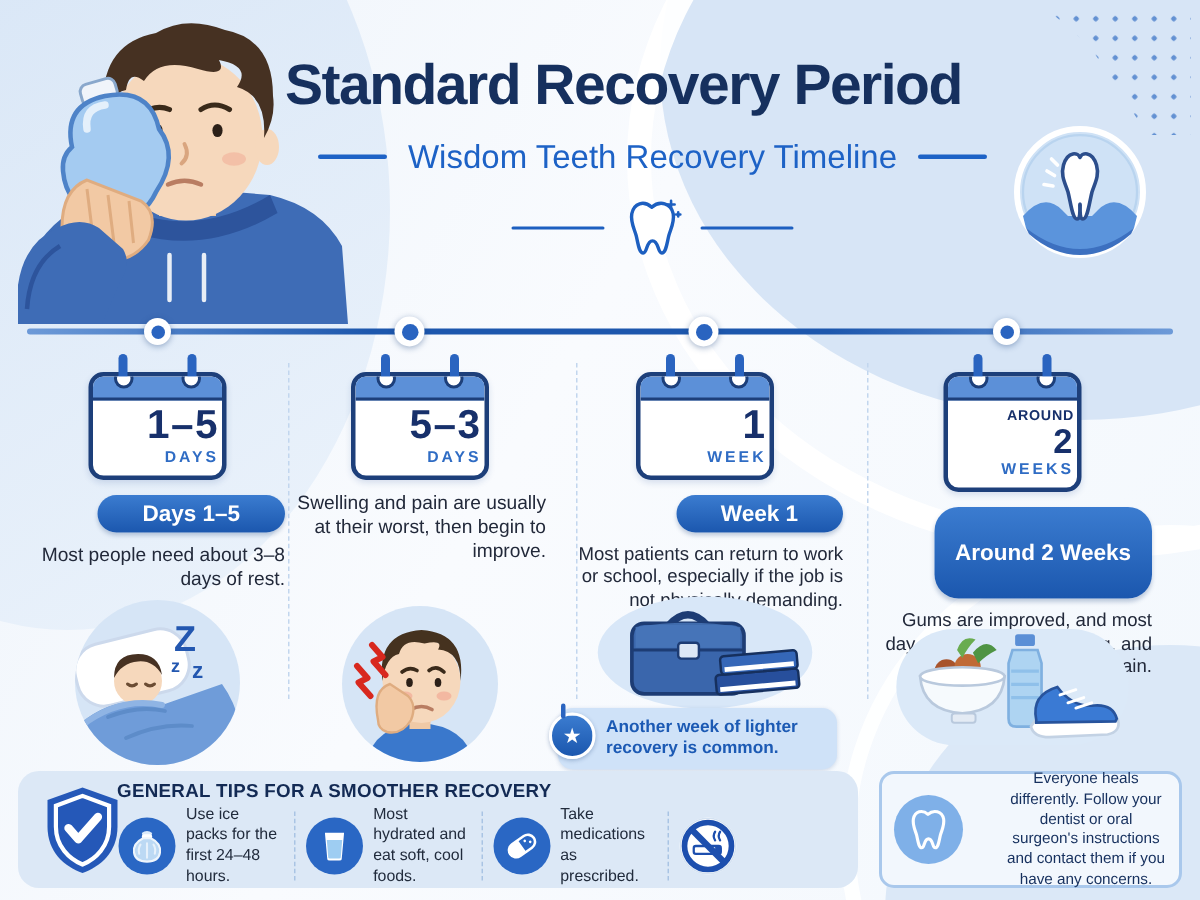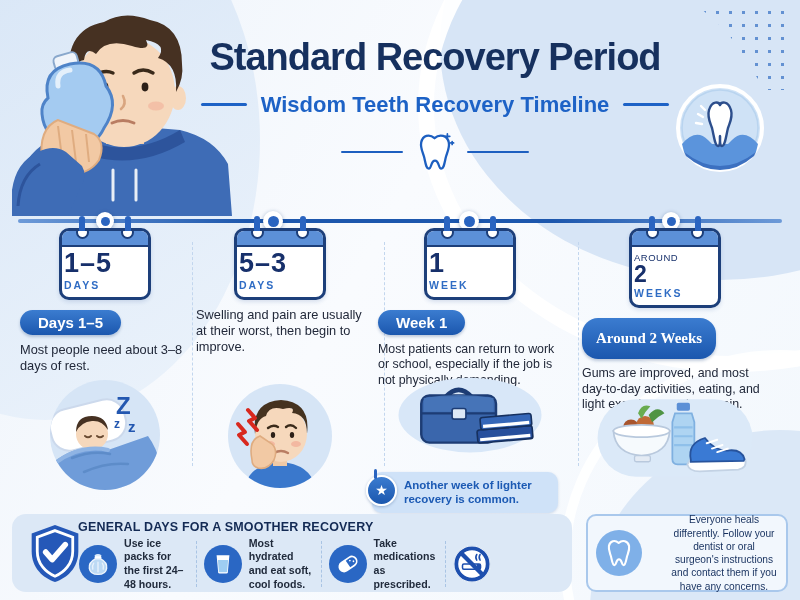--- a/index.html
+++ b/index.html
@@ -15,69 +15,69 @@
   .corner-tr-ring{position:absolute;top:-160px;right:-250px;width:600px;height:500px;border-radius:50%;
     border:16px solid rgba(255,255,255,.95);}
   .corner-br{position:absolute;bottom:-190px;right:-170px;width:380px;height:360px;border-radius:50%;background:#dbe8f7;}
   .corner-br-ring{position:absolute;bottom:-170px;right:-200px;width:420px;height:400px;border-radius:50%;
     border:10px solid rgba(255,255,255,.9);}
   .dots{position:absolute;top:6px;right:6px;width:96px;height:84px;
     background-image:radial-gradient(#4f82cc 1.6px,transparent 1.8px);
     background-size:13px 13px;opacity:.85;
     clip-path:polygon(0 0,100% 0,100% 100%,70% 100%,30% 30%);}
   
-  .header{position:absolute;left:190px;top:38px;width:490px;text-align:center;}
+  .header{position:absolute;left:190px;top:38px;width:490px;text-align:left;}
   .title{margin:0;font-size:38px;font-weight:bold;letter-spacing:-1px;color:#16305e;line-height:1.05;}
   .subtitle-row{margin-top:14px;display:flex;align-items:center;justify-content:center;gap:14px;}
   .sub-line{width:46px;height:3px;background:#1d62c6;border-radius:2px;}
-  .subtitle{font-size:22px;font-weight:bold;color:#1d62c6;}
+  .subtitle{font-size:22px;font-weight:normal;color:#1d62c6;}
   .tooth-divider{margin-top:12px;display:flex;align-items:center;justify-content:center;gap:12px;}
   .tiny-line{width:62px;height:2.5px;background:#1d5fc0;border-radius:2px;}
   .tooth-badge{position:absolute;top:84px;right:36px;width:88px;height:88px;}
   
   .timeline-line{position:absolute;left:18px;right:18px;top:219px;height:4px;border-radius:3px;
     background:linear-gradient(90deg,#6d9ad8,#1d57ad 30%,#1d57ad 70%,#6d9ad8);}
   .node{position:absolute;top:212px;width:18px;height:18px;border-radius:50%;background:#ffffff;
     box-shadow:0 1px 4px rgba(20,60,120,.4);display:flex;align-items:center;justify-content:center;}
   .node b{display:block;width:9px;height:9px;border-radius:50%;background:#2a64c0;}
   .col-divider{position:absolute;top:242px;height:224px;border-left:1.5px dashed #c2d6ee;}
   
-  .col{position:absolute;top:212px;height:280px;text-align:left;}
+  .col{position:absolute;top:232px;height:280px;text-align:right;}
   .calendar{position:relative;width:92px;margin:16px auto 0;}
   .cal-pin{position:absolute;top:-12px;width:6px;height:18px;border-radius:3px;background:#2a64c0;}
   .cal-pin.l{left:20px;} .cal-pin.r{right:20px;}
   .cal-box{border:3px solid #1d3f7a;border-radius:10px;overflow:hidden;background:#ffffff;
     box-shadow:0 2px 4px rgba(30,70,140,.15);}
   .cal-top{height:14px;background:#5c90d8;border-bottom:2.5px solid #1d3f7a;position:relative;}
   .cal-ring{position:absolute;top:-5px;width:9px;height:9px;border-radius:50%;background:#ffffff;border:2.5px solid #1d3f7a;}
   .cal-ring.l{left:14px;} .cal-ring.r{right:14px;}
   .cal-body{padding:3px 2px 6px;}
-  .cal-above{font-size:9.5px;font-weight:normal;color:#17306b;letter-spacing:.5px;margin-top:2px;}
+  .cal-above{font-size:9.5px;font-weight:bold;color:#17306b;letter-spacing:.5px;margin-top:2px;}
   .cal-number{font-size:27px;font-weight:bold;color:#17306b;line-height:1.02;letter-spacing:1px;}
   .cal-number.sm{font-size:23px;}
   .cal-unit{font-size:10.5px;font-weight:bold;color:#2f6cc4;letter-spacing:2px;margin-top:1px;}
-  .badge{display:inline-block;margin-top:10px;padding:4px 18px;border-radius:16px;
+  .badge{display:inline-block;margin-top:10px;padding:4px 30px;border-radius:16px;
     background:linear-gradient(180deg,#3b7cd0,#1b57ae);color:#ffffff;font-weight:bold;font-size:15px;
     box-shadow:0 2px 3px rgba(20,60,120,.25);}
   .desc{margin:7px auto 0;font-size:12.8px;line-height:1.25;color:#22293a;max-width:178px;}
   .illo{position:absolute;left:50%;transform:translateX(-50%);}
   
   .note-box{position:absolute;left:372px;top:472px;width:186px;background:#cfe2f8;border-radius:10px;
     padding:6px 8px 6px 32px;box-sizing:border-box;color:#1c5ab4;font-weight:bold;font-size:11.5px;
     line-height:1.25;text-align:left;box-shadow:0 1px 3px rgba(30,70,140,.18);}
   .note-star{position:absolute;left:-6px;top:3px;width:27px;height:27px;border-radius:50%;
     background:linear-gradient(180deg,#3b7cd0,#1b57ae);border:2px solid #ffffff;
     display:flex;align-items:center;justify-content:center;color:#ffffff;font-size:14px;
     box-shadow:0 1px 3px rgba(20,60,120,.3);}
   .note-hanger{position:absolute;left:6px;top:-8px;width:2.5px;height:10px;background:#2a64c0;border-radius:2px;}
   
   .tips-bar{position:absolute;left:12px;top:514px;width:560px;height:78px;background:#dce8f6;border-radius:14px;}
   .shield-wrap{position:absolute;left:15px;top:9px;width:56px;height:60px;}
   .tips-heading{position:absolute;left:66px;top:6px;font-size:12.5px;font-weight:bold;color:#132a54;letter-spacing:.2px;}
-  .tips-row{position:absolute;left:60px;top:24px;right:2px;bottom:2px;display:flex;align-items:center;font-weight:bold;}
+  .tips-row{position:absolute;left:60px;top:24px;right:2px;bottom:2px;display:flex;align-items:center;}
   .tip{display:flex;align-items:center;gap:7px;padding:0 7px;flex:1;}
   .tip-icon{width:38px;height:38px;border-radius:50%;background:#2a67c4;flex-shrink:0;
     display:flex;align-items:center;justify-content:center;}
   .tip-icon.white{background:#ffffff;box-shadow:0 0 0 1px #d4e2f2 inset;}
   .tip-text{font-size:10.6px;color:#212b3c;line-height:1.28;text-align:left;}
   .tip-sep{border-left:1.5px dashed #a9c4e4;height:46px;}
   
   .card{position:absolute;left:586px;top:514px;width:202px;height:78px;background:#f2f7fd;
     border:2px solid #a9c8ec;border-radius:10px;box-sizing:border-box;display:flex;align-items:center;
     gap:8px;padding:6px 8px;}
@@ -295,21 +295,21 @@
             <span class="cal-ring l"></span>
             <span class="cal-ring r"></span>
           </div>
         <div class="cal-body">
           <div class="cal-above">AROUND</div>
           <div class="cal-number sm">2</div>
           <div class="cal-unit">WEEKS</div>
         </div>
       </div>
     </div>
-    <div class="badge" style="padding:12px 14px;font-family:Liberation Serif, serif;">Around 2 Weeks</div>
+    <div class="badge" style="padding:22px 14px;">Around 2 Weeks</div>
     <p class="desc" style="font-size:12.4px;max-width:186px;">Gums are improved, and most day-to-day activities, eating, and light exercise are okay again.</p>
     <svg class="illo" style="bottom:10px;" width="174" height="88" viewBox="0 0 180 100">
       <rect x="2" y="6" width="176" height="88" rx="44" fill="#dbe9f8"></rect>
       <circle cx="40" cy="38" r="9" fill="#a8542c"></circle>
       <circle cx="56" cy="35" r="10" fill="#c06a36"></circle>
       <path d="M60 24 Q70 12 78 22 Q70 26 64 32 Z" fill="#4f9444"></path>
       <path d="M48 22 Q52 10 62 14 Q56 20 52 28 Z" fill="#69ac50"></path>
       <path d="M20 42 Q22 68 52 70 Q82 68 84 42 Z" fill="#f6fafd" stroke="#b9c9dd" stroke-width="2"></path>
       <ellipse cx="52" cy="42" rx="32" ry="7" fill="#ffffff" stroke="#b9c9dd" stroke-width="2"></ellipse>
       <rect x="44" y="70" width="18" height="7" rx="2" fill="#e4ebf4" stroke="#b9c9dd" stroke-width="1.5"></rect>
@@ -321,21 +321,21 @@
       <path d="M126 56 L138 52 M132 62 L144 58 M138 66 L150 62" stroke="#ffffff" stroke-width="2.2" stroke-linecap="round"></path>
     </svg>
   </div>
 
   <div class="tips-bar">
     <svg class="shield-wrap" viewBox="0 0 60 64">
       <path d="M30 2 L55 11 L55 30 C55 48 43 58.5 30 63 C17 58.5 5 48 5 30 L5 11 Z" fill="#2558b8"></path>
       <path d="M30 8 L49 15 L49 30 C49 44 39.5 53 30 57 C20.5 53 11 44 11 30 L11 15 Z" fill="none" stroke="#ffffff" stroke-width="3"></path>
       <path d="M20 31 L27 39 L41 23" stroke="#ffffff" stroke-width="6" fill="none" stroke-linecap="round" stroke-linejoin="round"></path>
     </svg>
-    <div class="tips-heading">GENERAL DAYS FOR A SMOOTHER RECOVERY</div>
+    <div class="tips-heading">GENERAL TIPS FOR A SMOOTHER RECOVERY</div>
     <div class="tips-row">
 
       <div class="tip">
         <span class="tip-icon">
           <svg width="26" height="26" viewBox="0 0 30 30">
             <path d="M11 5 Q15 2 19 5 L18 8 L12 8 Z" fill="#dcebfa"></path>
             <rect x="11" y="6" width="8" height="3.6" rx="1.6" fill="#ffffff"></rect>
             <path d="M12 9 Q4 13 5 20 Q6 27 15 27 Q24 27 25 20 Q26 13 18 9 Z" fill="#bcd9f4" stroke="#eef5fc" stroke-width="1.6"></path>
             <path d="M10 14 Q8 17 9 21 M15 13 L15 24 M20 14 Q22 17 21 21" stroke="#e7f1fb" stroke-width="1.6" fill="none" stroke-linecap="round"></path>
           </svg>

